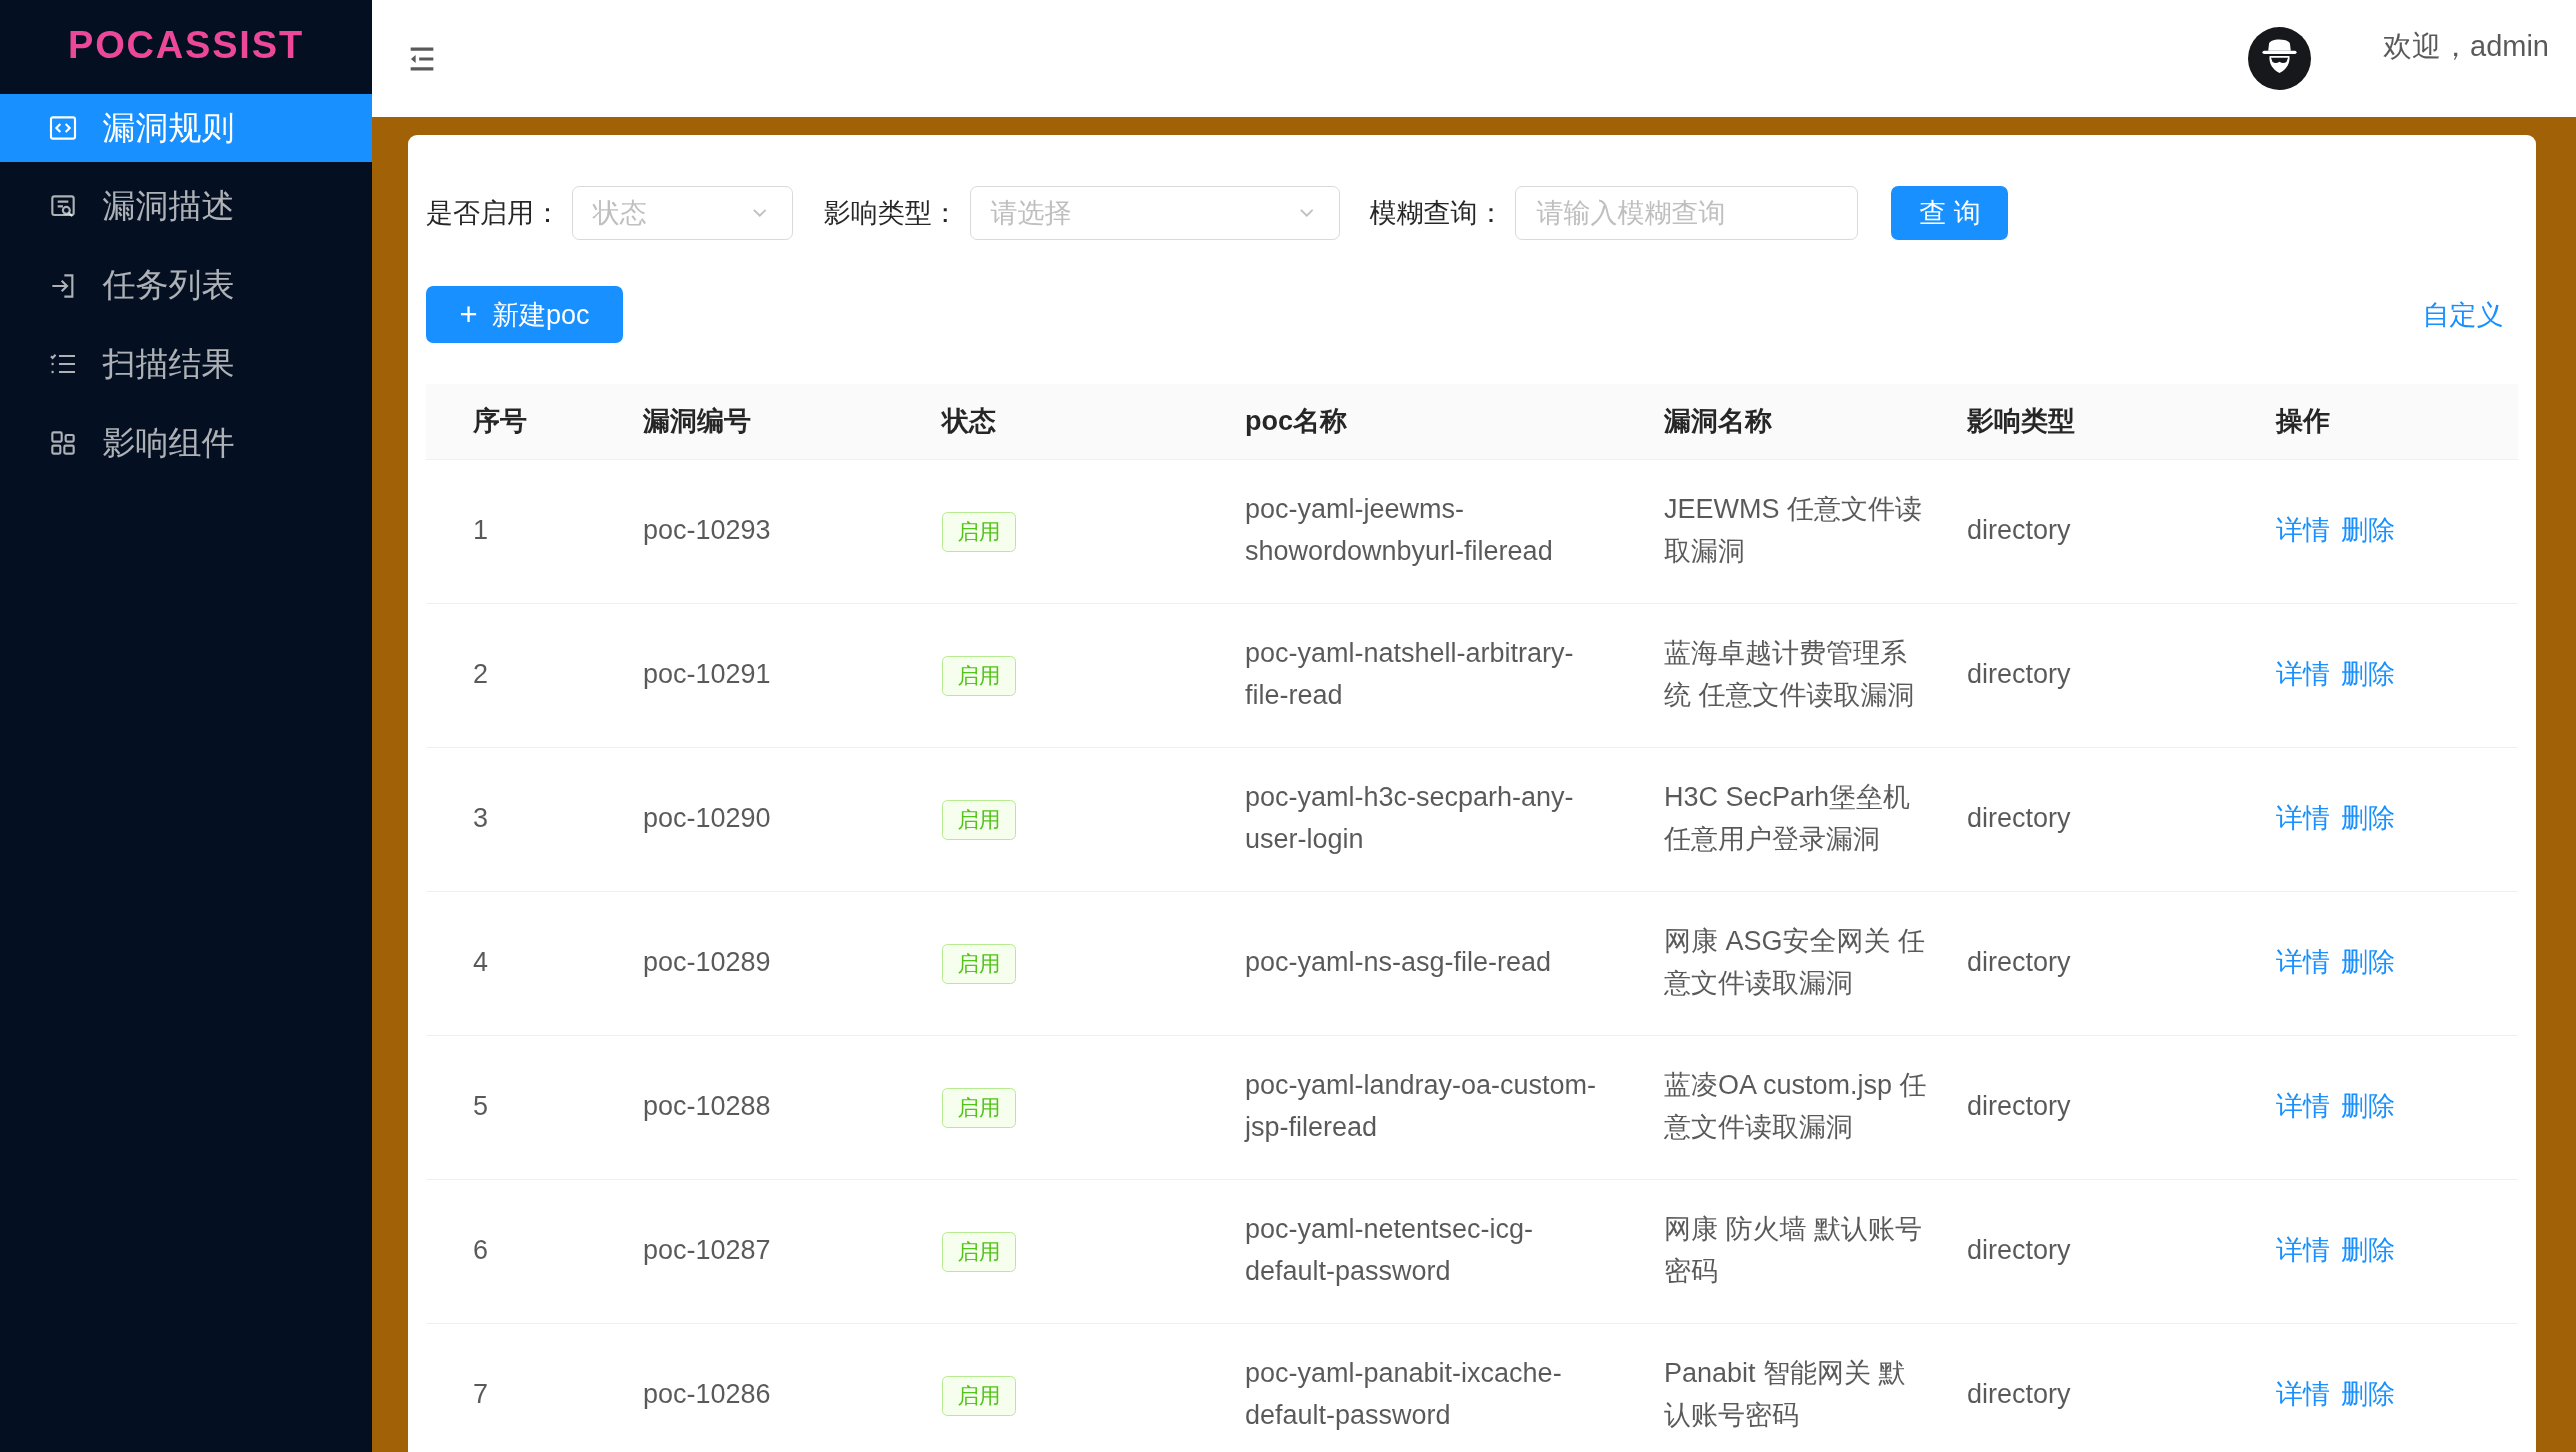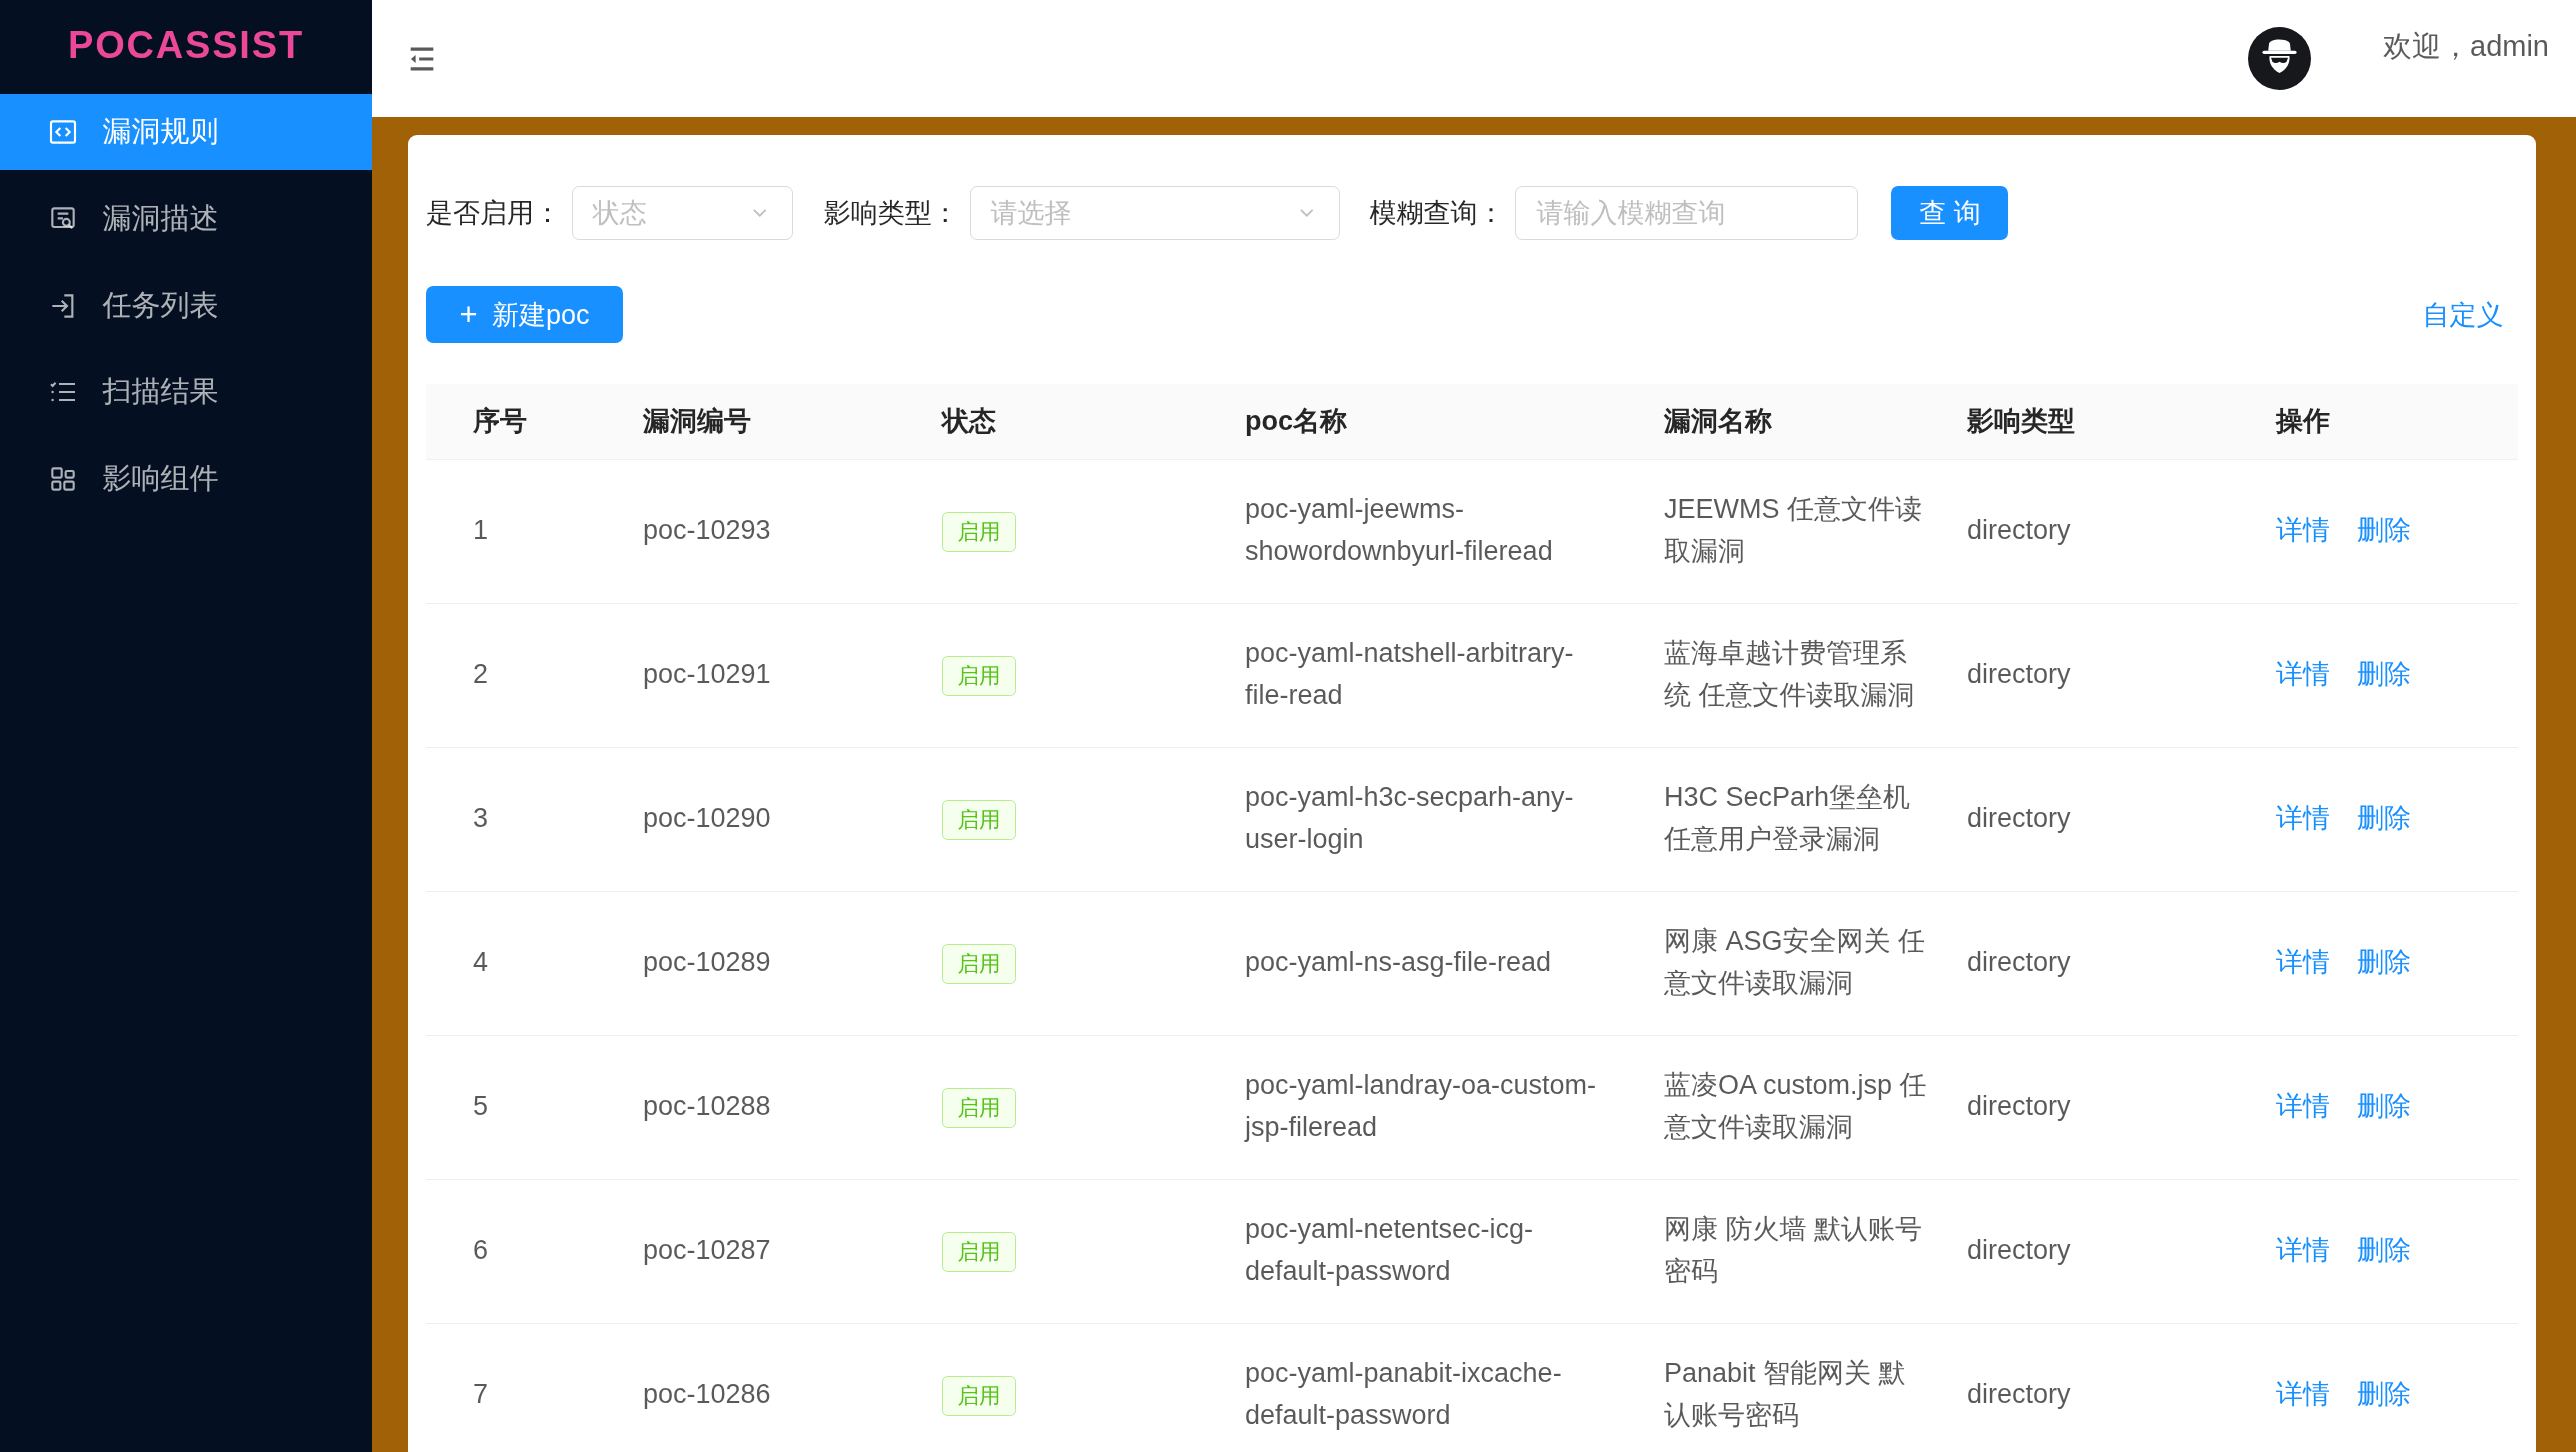--- a/index.html
+++ b/index.html
@@ -6,22 +6,22 @@
   html,body { width:2576px; height:1452px; overflow:hidden;
     font-family:"Liberation Sans","DejaVu Sans",sans-serif;
     background:#f0f2f5; }
 
   
   .sidebar { position:absolute; left:0; top:0; width:372px; height:1452px;
     background:#041021; z-index:5; }
   .logo { color:#ec4899; font-size:38px; font-weight:700; letter-spacing:1.8px;
     text-align:center; padding-top:23.5px; height:94px; }
   .menu { margin-top:0; }
-  .menu-item { display:flex; align-items:center; height:76px; margin-bottom:10.8px;
-    padding-left:47px; color:rgba(255,255,255,0.68); font-size:29px; cursor:pointer; }
+  .menu-item { display:flex; align-items:center; height:68px; margin-bottom:10.8px;
+    padding-left:47px; color:rgba(255,255,255,0.68); font-size:33px; cursor:pointer; }
   .menu-item .mi-icon { width:32px; height:32px; margin-right:23.5px; display:inline-flex; }
   .menu-item .mi-icon svg { width:32px; height:32px; }
   .menu-item.active { background:#1890ff; color:#ffffff; }
 
   
   .header { position:absolute; left:372px; top:0; right:0; height:117px;
     background:#ffffff; display:flex; align-items:center; }
   .fold-btn { margin-left:32px; width:36px; height:36px; display:inline-flex;
     align-items:center; justify-content:center; cursor:pointer; color:#595959; }
   .header-right { margin-left:auto; margin-right:27px; display:flex; align-items:flex-start;gap:41px; }
@@ -67,21 +67,21 @@
     font-size:27px; font-weight:600; color:rgba(0,0,0,0.85);
     border-bottom:1.8px solid #f0f0f0; padding:0 36px 0 0; }
   .poc-table tbody td { height:144px; font-size:27px; color:rgba(0,0,0,0.65);
     border-bottom:1.8px solid #efefef; padding:0 36px 0 0; line-height:1.55;
     vertical-align:middle; word-break:break-word; }
   .poc-table th.c1, .poc-table td.c1 { padding-left:47px; }
   .poc-table th.c4, .poc-table td.c4 { padding-right:54px; }
   .tag-enabled { display:inline-block; background:#f6ffed; border:1.8px solid #b7eb8f;
     color:#52c41a; font-size:21.6px; line-height:1; padding:8px 14.4px; border-radius:5.4px; }
   .op-link { color:#1890ff; text-decoration:none; cursor:pointer; }
-  .op-link + .op-link { margin-left:27px;text-align:center; }
+  .op-link + .op-link { margin-left:11px;text-align:center; }
 </style>
 </head>
 <body>
 
 <aside class="sidebar">
   <div class="logo">POCASSIST</div>
   <nav class="menu">
 
     <div class="menu-item active">
       <span class="mi-icon">

